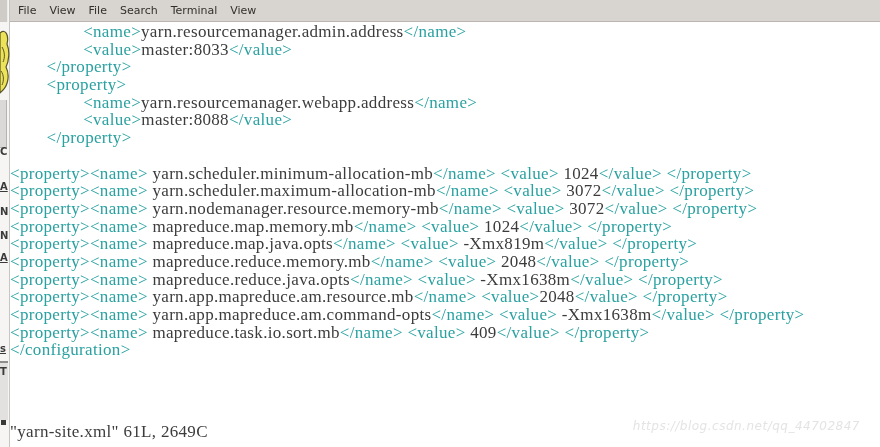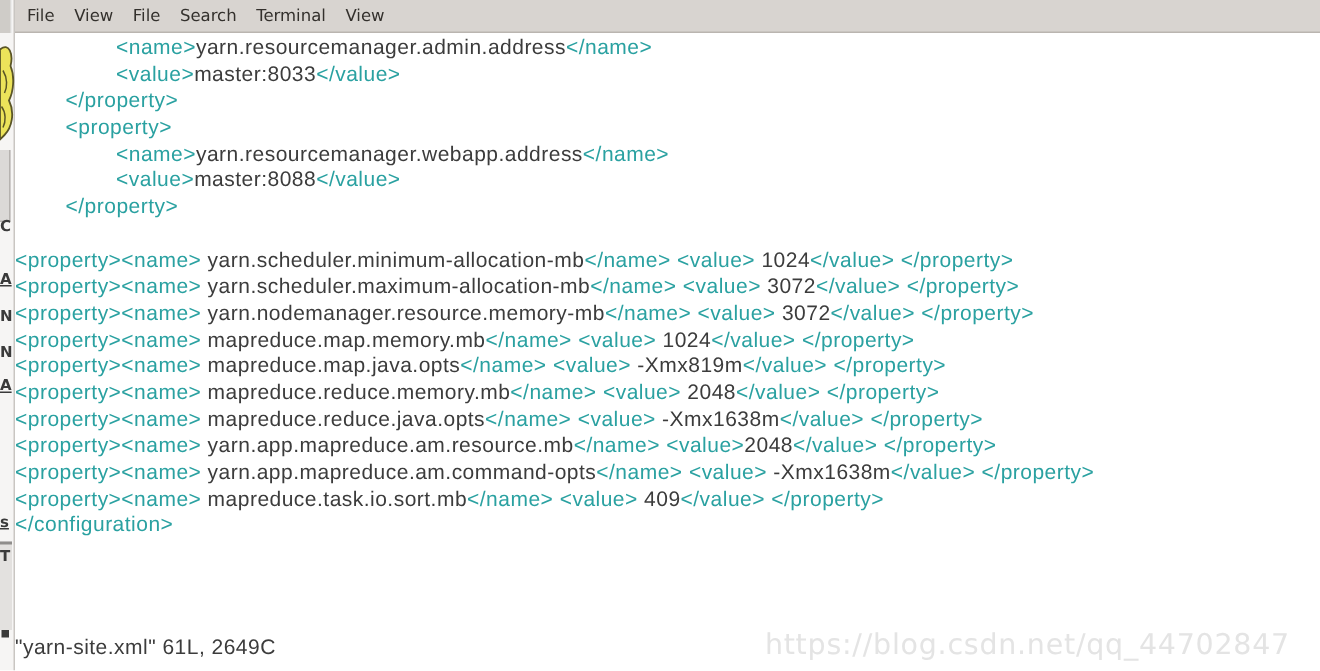--- a/index.html
+++ b/index.html
@@ -22,32 +22,32 @@
   .edge-letter.u { text-decoration:underline; }
 
   
   .terminal { position:absolute; left:10px; top:0; width:870px; height:447px; background:#ffffff; }
   .menubar  { height:22px; background:#d8d4d0; border-bottom:1px solid #bab5b0;
               display:flex; align-items:center; padding-left:8px;
               font-size:11px; color:#33302c; }
   .menu-item { margin-right:13px; cursor:default; }
 
   .screen { position:absolute; left:0; top:23px; right:0; bottom:0; background:var(--bg,#fff);
-            font-family:Liberation Sans, sans-serif; font-size:14px; line-height:17.7px;
+            font-family:Liberation Serif, serif; font-size:17px; line-height:17.7px;
             letter-spacing:0.32px; color:var(--text-color,#3c3c3c); white-space:pre; overflow:hidden; }
   .code-area { position:absolute; left:0; top:0; right:0; }
   .line { height:17.7px; }
   .tag   { color:var(--tag-color,#2aa1a1); }
   .plain { color:var(--text-color,#3c3c3c); }
   .status { position:absolute; left:0; top:400px; color:var(--text-color,#3c3c3c); }
 
   
   .watermark { position:absolute; right:20px; top:419px; z-index:3;
-               font-family:"DejaVu Sans", sans-serif; font-size:19px; letter-spacing:0.5px;
-               color:var(--wm-color,#e4e4e4); }
+               font-family:"DejaVu Sans", sans-serif; font-size:12px; letter-spacing:0.5px;
+               color:var(--wm-color,#e4e4e4);font-style:italic; }
 </style>
 </head>
 <body>
 
 <div class="desktop-edge">
   <div class="edge-topwin"></div>
   <svg class="edge-icon" width="10" height="70" viewBox="0 0 10 70">
     <path d="M0,6 C6,1 9,9 7,17 C10,24 9,34 6,40 C10,48 8,58 3,63 L0,66 Z" fill="#ece35a" stroke="#5a5526" stroke-width="1.2"></path>
     <path d="M2,20 C5,25 5,31 3,35 M1,44 C4,48 4,54 2,58" stroke="#5a5526" stroke-width="1" fill="none"></path>
   </svg>

